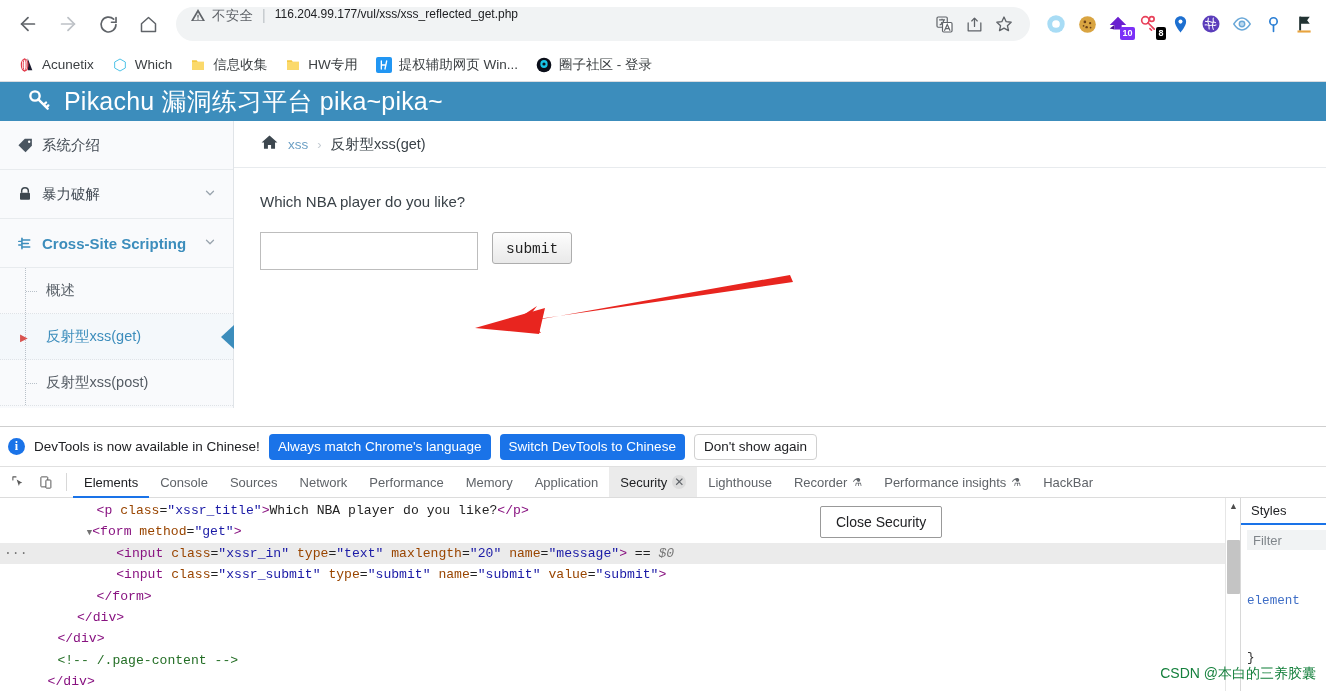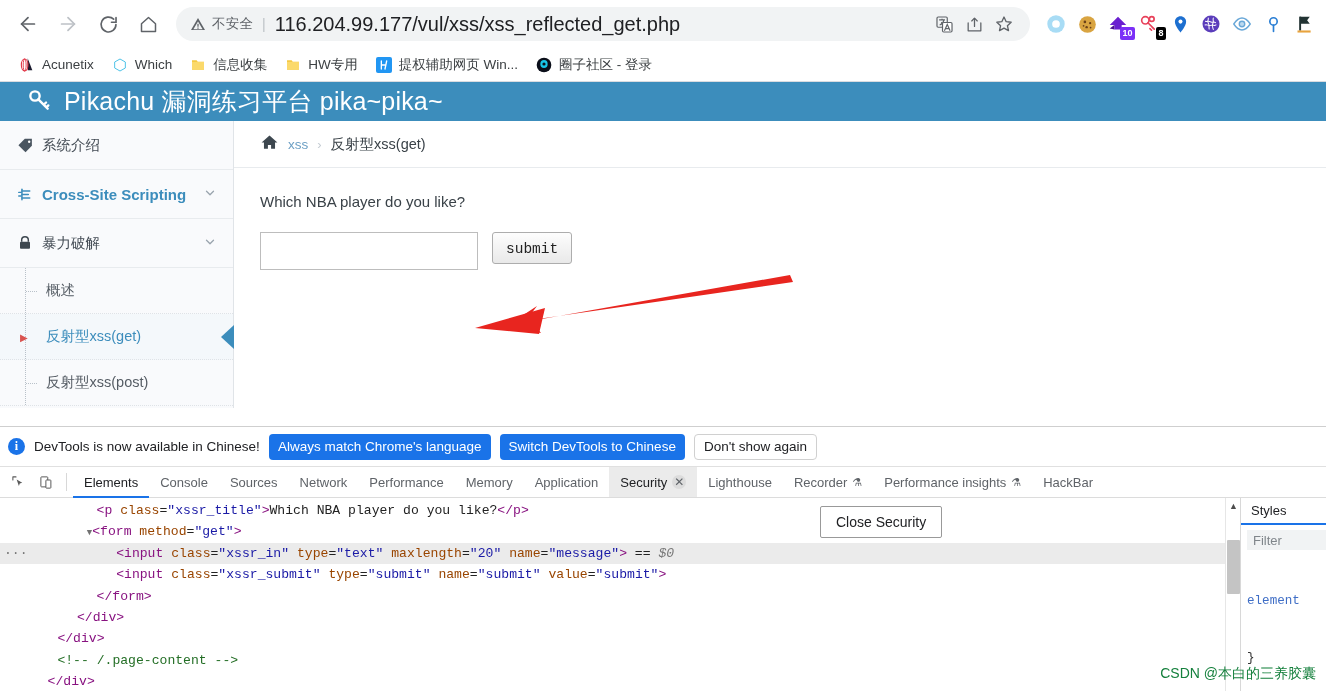--- a/index.html
+++ b/index.html
@@ -19,28 +19,28 @@
   .nav-btn {
     width:40px; height:40px; display:flex; align-items:center; justify-content:center;
     color:#5f6368; flex:0 0 auto;
   }
   .nav-btn.disabled { color:#bdc1c6; }
   .nav-btn svg { display:block; }
 
   .omnibox {
     flex:1 1 auto; height:34px; margin:0 6px 0 8px;
     background:#f1f3f4; border-radius:17px;
-    display:flex; align-items:center; padding:0 12px 0 14px;
+    display:flex; padding:0 12px 0 14px;
     min-width:0;
   }
   .warn-icon { width:16px; height:16px; flex:0 0 auto; margin-right:6px; color:#5f6368; }
   .not-secure { font-size:13.5px; color:#5f6368; white-space:nowrap; letter-spacing:.2px;}
   .omni-sep { color:#bdc1c6; margin:0 9px; font-size:14px; }
   .url-text {
-    font-size:20px; color:#202124; white-space:nowrap;
+    font-size:12px; color:#202124; white-space:nowrap;
     overflow:hidden; text-overflow:ellipsis; letter-spacing:0px;
   }
   .omni-right { margin-left:auto; display:flex; align-items:center; gap:2px; }
   .omni-icon { width:28px; height:28px; display:flex; align-items:center; justify-content:center; color:#5f6368; }
 
   .ext-icons { display:flex; align-items:center; gap:3px; padding-left:6px; flex:0 0 auto; }
   .ext { width:28px; height:28px; position:relative; display:flex; align-items:center; justify-content:center; }
   .badge {
     position:absolute; right:-3px; bottom:-2px;
     font-size:9px; line-height:1; font-weight:bold;
@@ -451,51 +451,51 @@
       <div class="sb-item">
         <span class="sb-ico">
           <svg width="17" height="17" viewBox="0 0 24 24" fill="#4a5560">
               <path d="M2 11.5 L11 2.5 h10 v10 l-9 9 z"></path>
               <circle cx="17.2" cy="6.8" r="1.7" fill="#fff"></circle>
             </svg>
         </span>
         <span>系统介绍</span>
       </div>
 
+      <div class="sb-item">
+        <span class="sb-ico">
+          <svg width="16" height="16" viewBox="0 0 24 24" fill="#3d474f">
+              <path d="M7 10V7.5a5 5 0 0 1 10 0V10" fill="none" stroke="#3d474f" stroke-width="2.2"></path>
+              <rect x="4.5" y="10" width="15" height="10.5" rx="1.4"></rect>
+            </svg>
+        </span>
+        <span>暴力破解</span>
+        <span class="chev">
+          <svg width="14" height="14" viewBox="0 0 24 24" fill="none" stroke="currentColor" stroke-width="2.2" stroke-linecap="round" stroke-linejoin="round">
+              <path d="M6 9l6 6 6-6"></path>
+            </svg>
+        </span>
+      </div>
+
       <div class="sb-item active-parent">
         <span class="sb-ico">
           <svg width="17" height="17" viewBox="0 0 24 24" fill="none" stroke="#3c8dbc" stroke-width="2.1" stroke-linecap="round">
               <path d="M7 4.5v15"></path>
               <path d="M7 7h11M7 12h9M7 17h11"></path>
               <path d="M2.5 9h3.5M2.5 14h3.5"></path>
             </svg>
         </span>
         <span>Cross-Site Scripting</span>
         <span class="chev">
           <svg width="14" height="14" viewBox="0 0 24 24" fill="none" stroke="currentColor" stroke-width="2.2" stroke-linecap="round" stroke-linejoin="round">
               <path d="M6 9l6 6 6-6"></path>
             </svg>
         </span>
       </div>
 
-      <div class="sb-item">
-        <span class="sb-ico">
-          <svg width="16" height="16" viewBox="0 0 24 24" fill="#3d474f">
-              <path d="M7 10V7.5a5 5 0 0 1 10 0V10" fill="none" stroke="#3d474f" stroke-width="2.2"></path>
-              <rect x="4.5" y="10" width="15" height="10.5" rx="1.4"></rect>
-            </svg>
-        </span>
-        <span>暴力破解</span>
-        <span class="chev">
-          <svg width="14" height="14" viewBox="0 0 24 24" fill="none" stroke="currentColor" stroke-width="2.2" stroke-linecap="round" stroke-linejoin="round">
-              <path d="M6 9l6 6 6-6"></path>
-            </svg>
-        </span>
-      </div>
-
       <div class="sb-sub">
         <span class="tree"></span>
         <span class="tick"></span>
         <span>概述</span>
       </div>
 
       <div class="sb-sub sel">
         <span class="tree"></span>
         <span class="bullet">▶</span>
         <span>反射型xss(get)</span>

